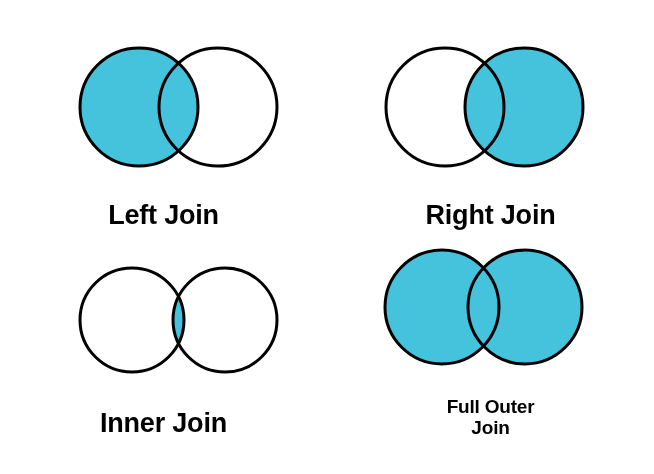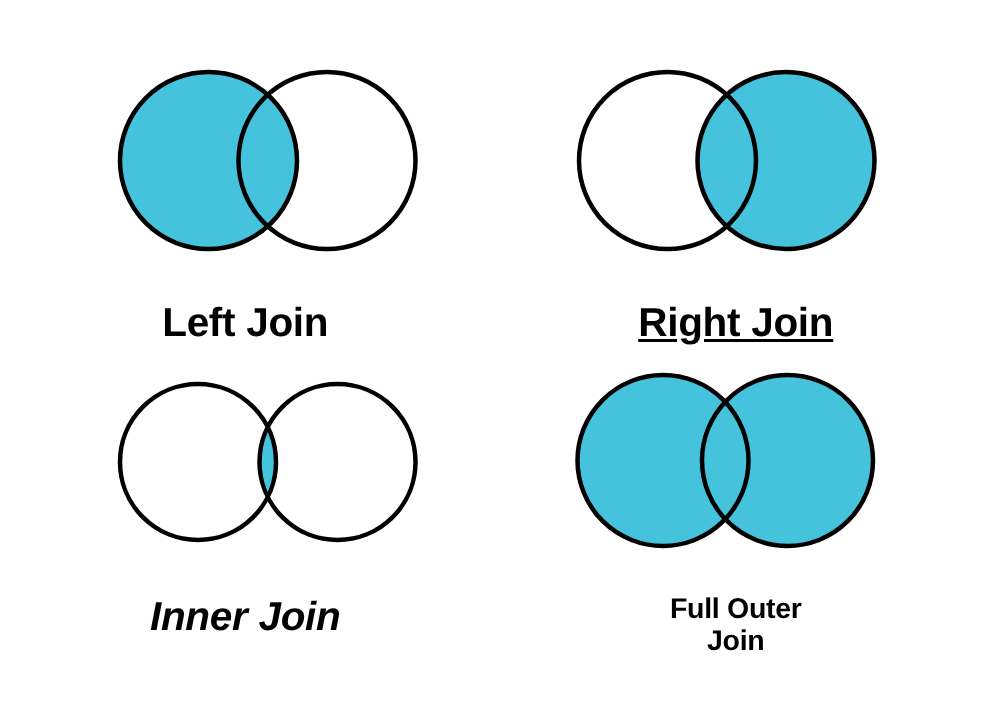--- a/index.html
+++ b/index.html
@@ -35,25 +35,25 @@
     text-align: center;
     line-height: 1.12;
     letter-spacing: -0.2px;
     white-space: pre-line;
     -webkit-font-smoothing: antialiased;
   }
 
   
   #cell-left-join   { left: 0px;   top: 34px;  width: 327px; }
   #cell-right-join  { left: 327px; top: 34px;  width: 327px; }
-  #cell-inner-join  { left: 0px;   top: 244px; width: 327px; font-style: italic; }
+  #cell-inner-join  { left: 0px;   top: 256px; width: 327px; }
   #cell-full-outer  { left: 327px; top: 238px; width: 327px; }
 
   #label-left-join  { font-size: 27px; margin-top: 16px; }
-  #label-right-join { font-size: 27px; margin-top: 16px; text-decoration: underline; }
+  #label-right-join { font-size: 27px; margin-top: 16px; }
   #label-inner-join { font-size: 27px; margin-top: 22px; }
   #label-full-outer { font-size: 19px; margin-top: 18px; }
 </style>
 </head>
 <body>
 
 <div id="board">
 
   <div class="venn-cell" id="cell-left-join">
     <svg class="venn-figure" width="327" height="150" viewBox="0 0 327 150">

